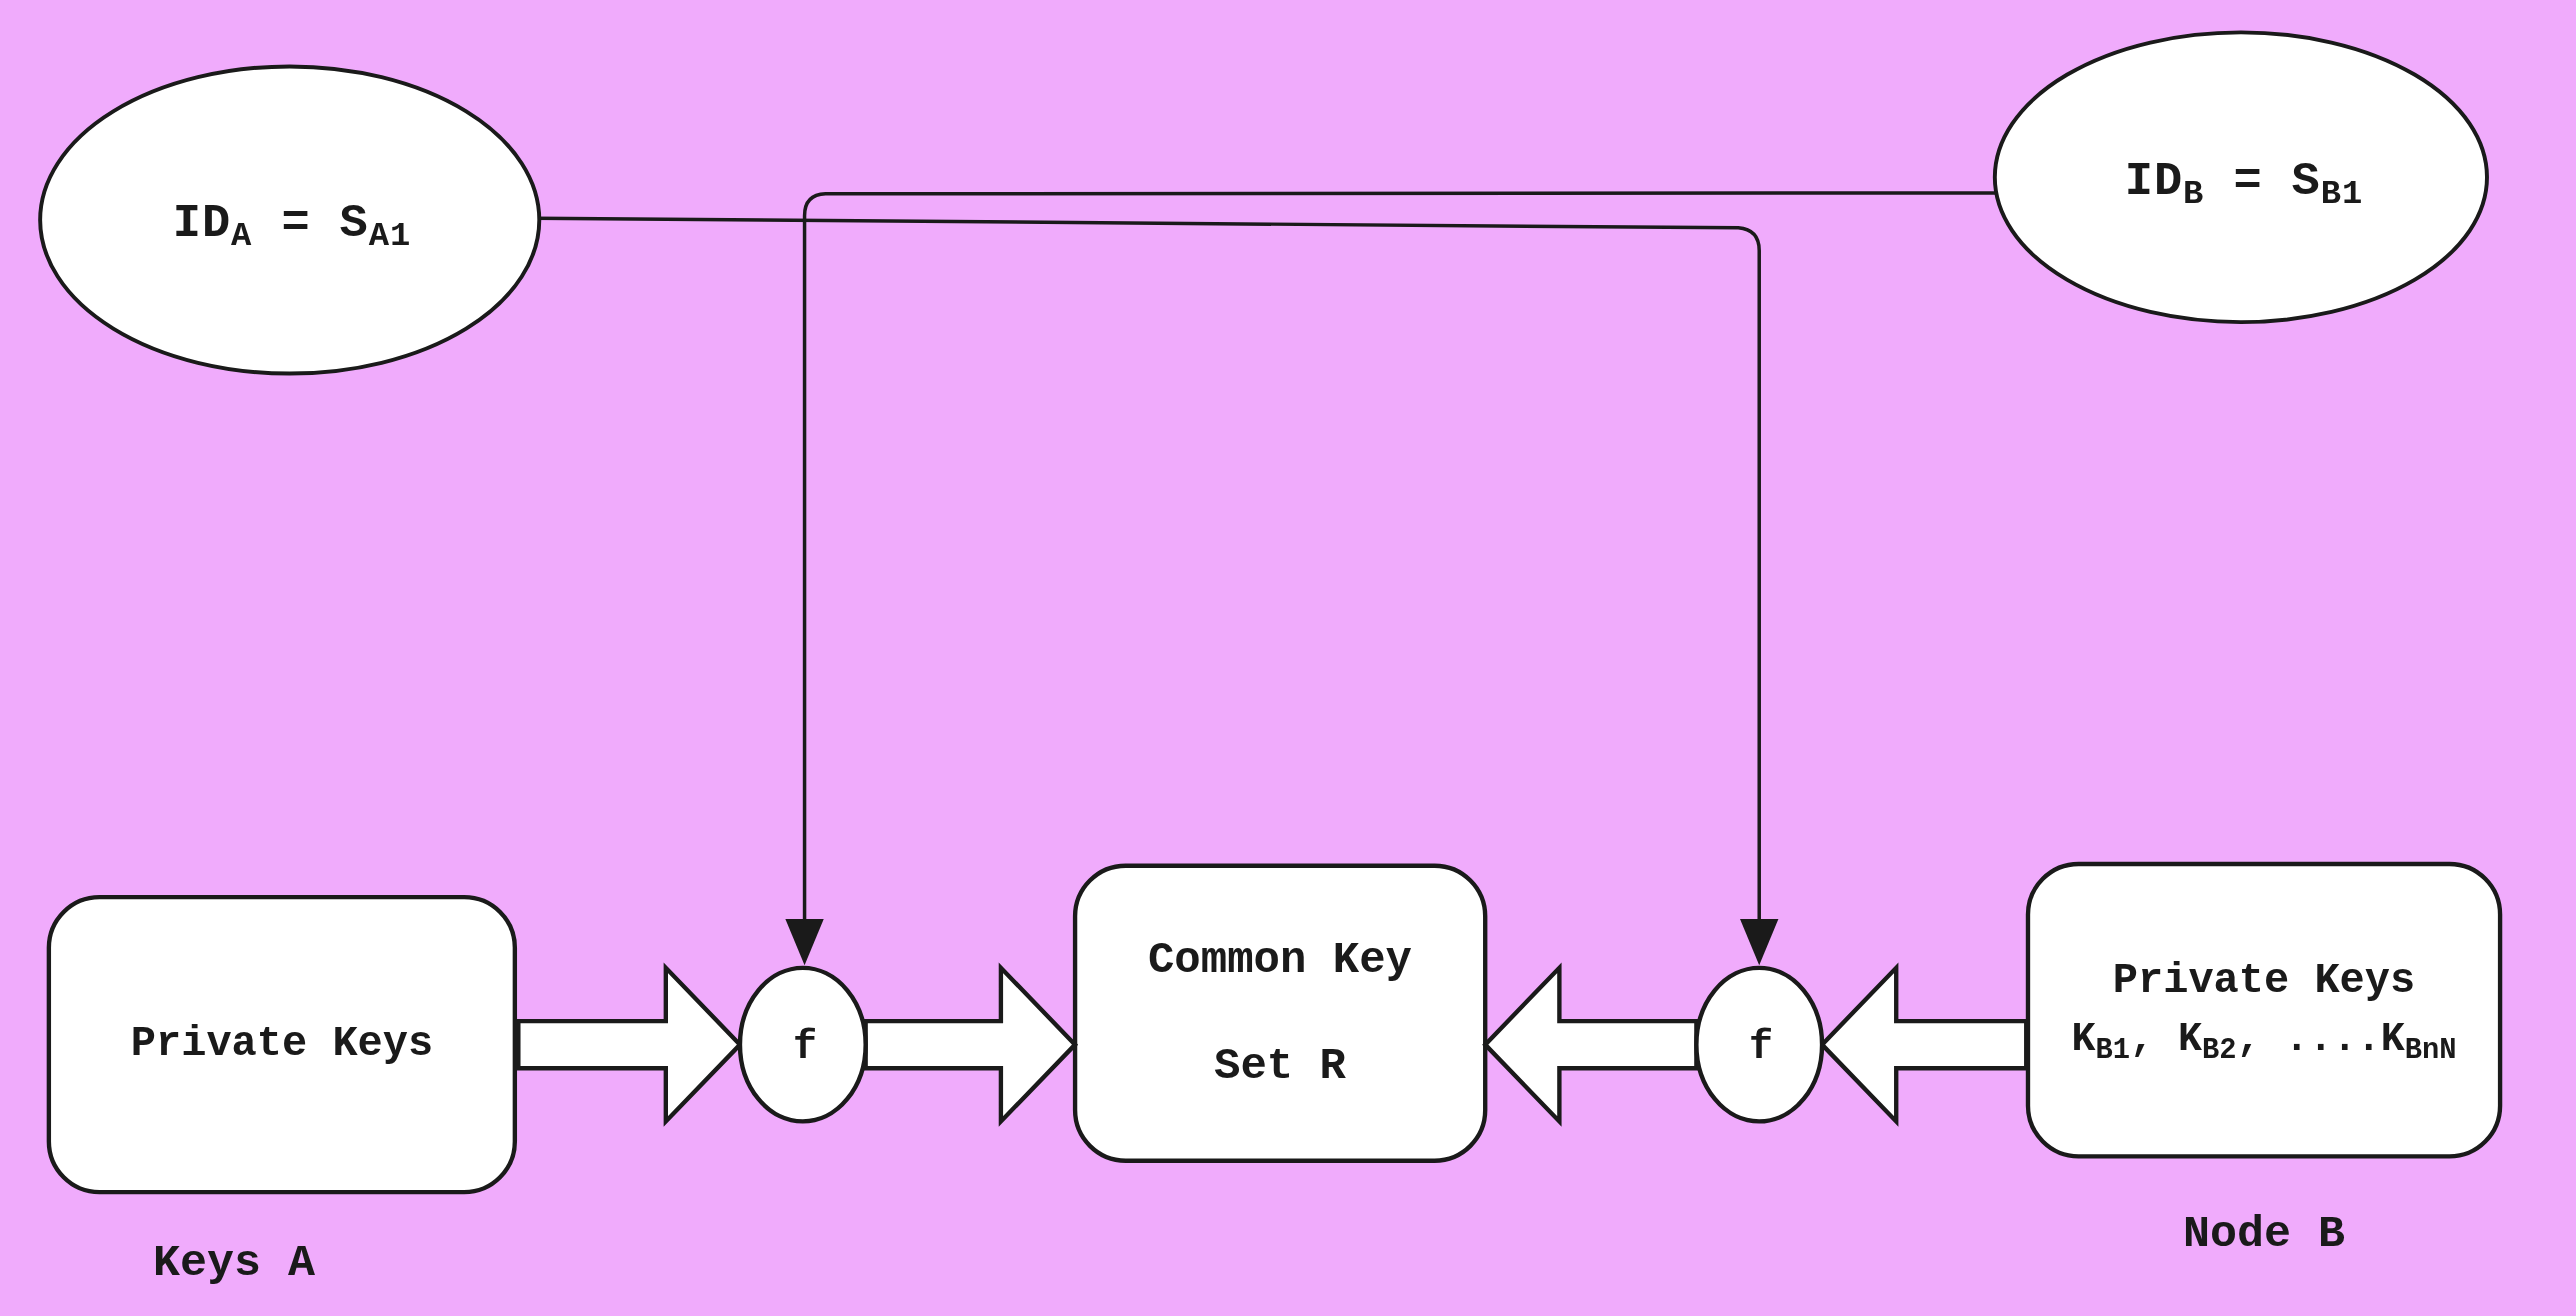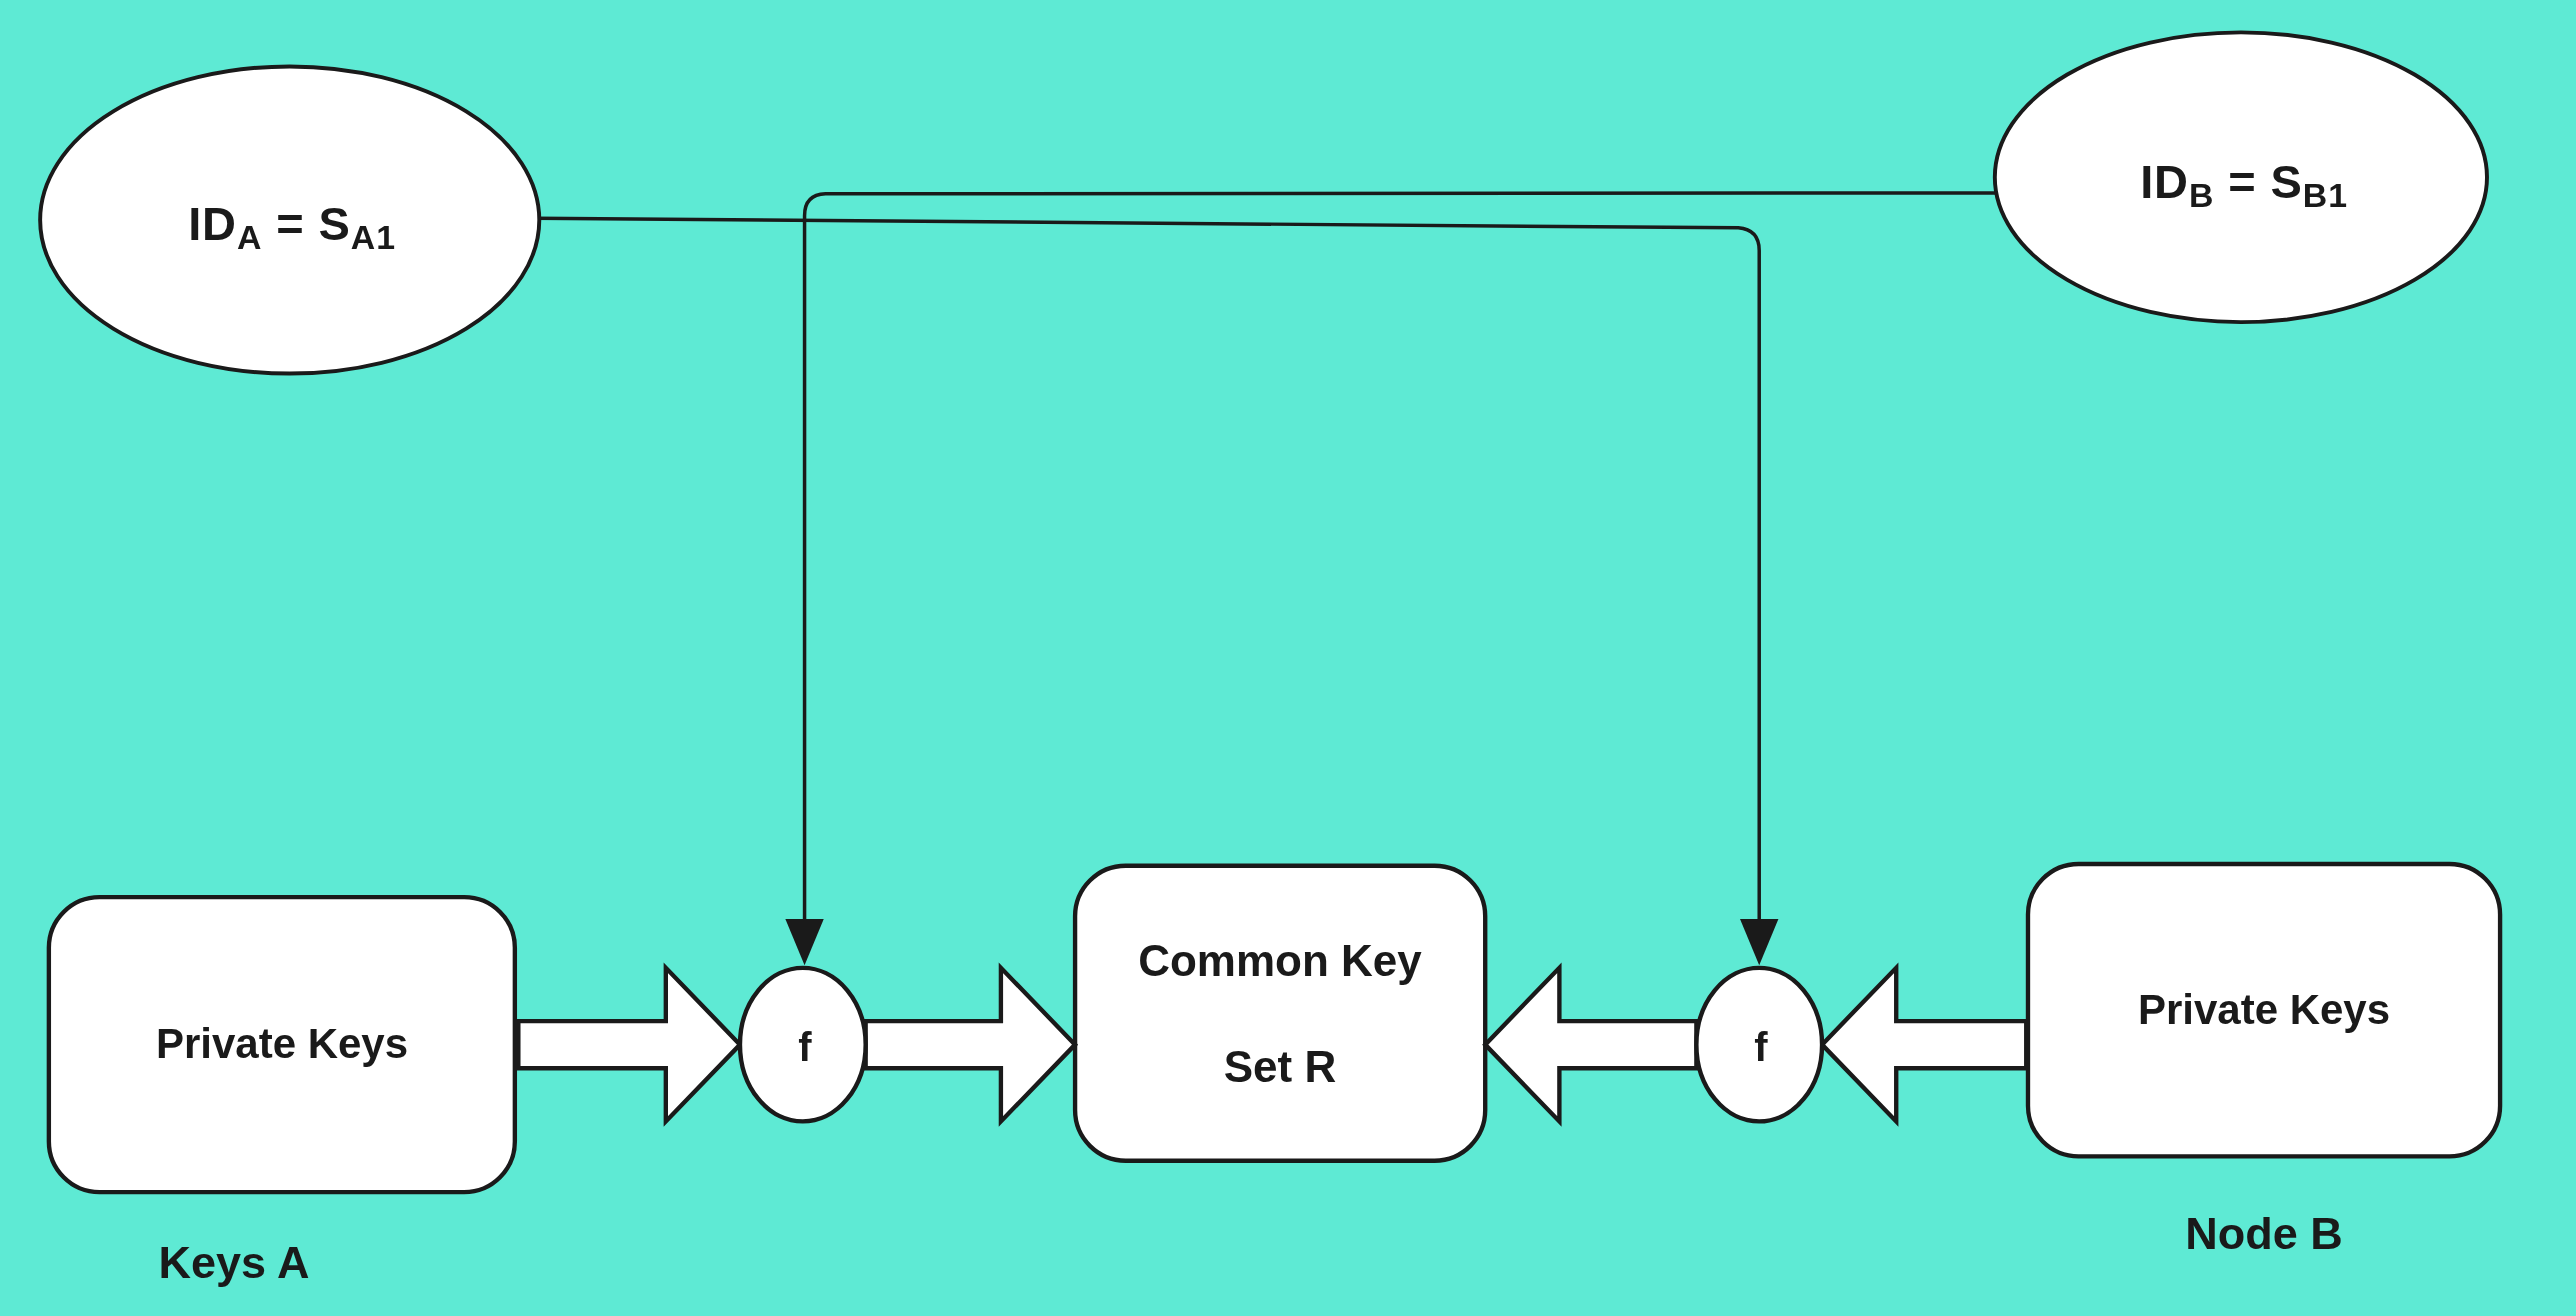--- a/index.html
+++ b/index.html
@@ -4,22 +4,22 @@
 <style>
   html, body {
     margin: 0;
     padding: 0;
     background: #ffffff;
   }
   .canvas {
     position: relative;
     width: 2576px;
     height: 1317px;
-    background: #5eead4;
-    font-family: Liberation Sans, sans-serif;
+    background: #f0abfc;
+    font-family: Liberation Mono, monospace;
     color: #1a1a1a;
     overflow: hidden;
   }
   .shapes {
     position: absolute;
     left: 0; top: 0;
     width: 2576px;
     height: 1317px;
   }
   .label {
@@ -89,20 +89,23 @@
   <div class="label ellipse-label" style="left:2244px; top:181px;text-align:center;">
     <span>ID</span><sub class="sb">B</sub><span> = </span><span>S</span><sub class="sb">B1</sub>
   </div>
 
   <div class="box-text" style="left:49px; top:897px; width:466px; height:295px;">
     <div class="box-title">Private Keys</div>
   </div>
 
   <div class="box-text" style="left:2028px; top:864px; width:472px; height:292px;">
     <div class="box-title">Private Keys</div>
+    <div class="keys-line">
+      <span>K</span><sub class="sb">B1</sub><span>, </span><span>K</span><sub class="sb">B2</sub><span>, ....</span><span>K</span><sub class="sb">BnN</sub>
+    </div>
   </div>
 
   <div class="box-text" style="left:1075px; top:866px; width:410px; height:295px;gap:47px;">
     <div class="common-line">Common Key</div>
     <div class="common-line">Set R</div>
   </div>
 
   <div class="label f-label" style="left:805px; top:1047px;">f</div>
   <div class="label f-label" style="left:1761px; top:1047px;">f</div>
 

